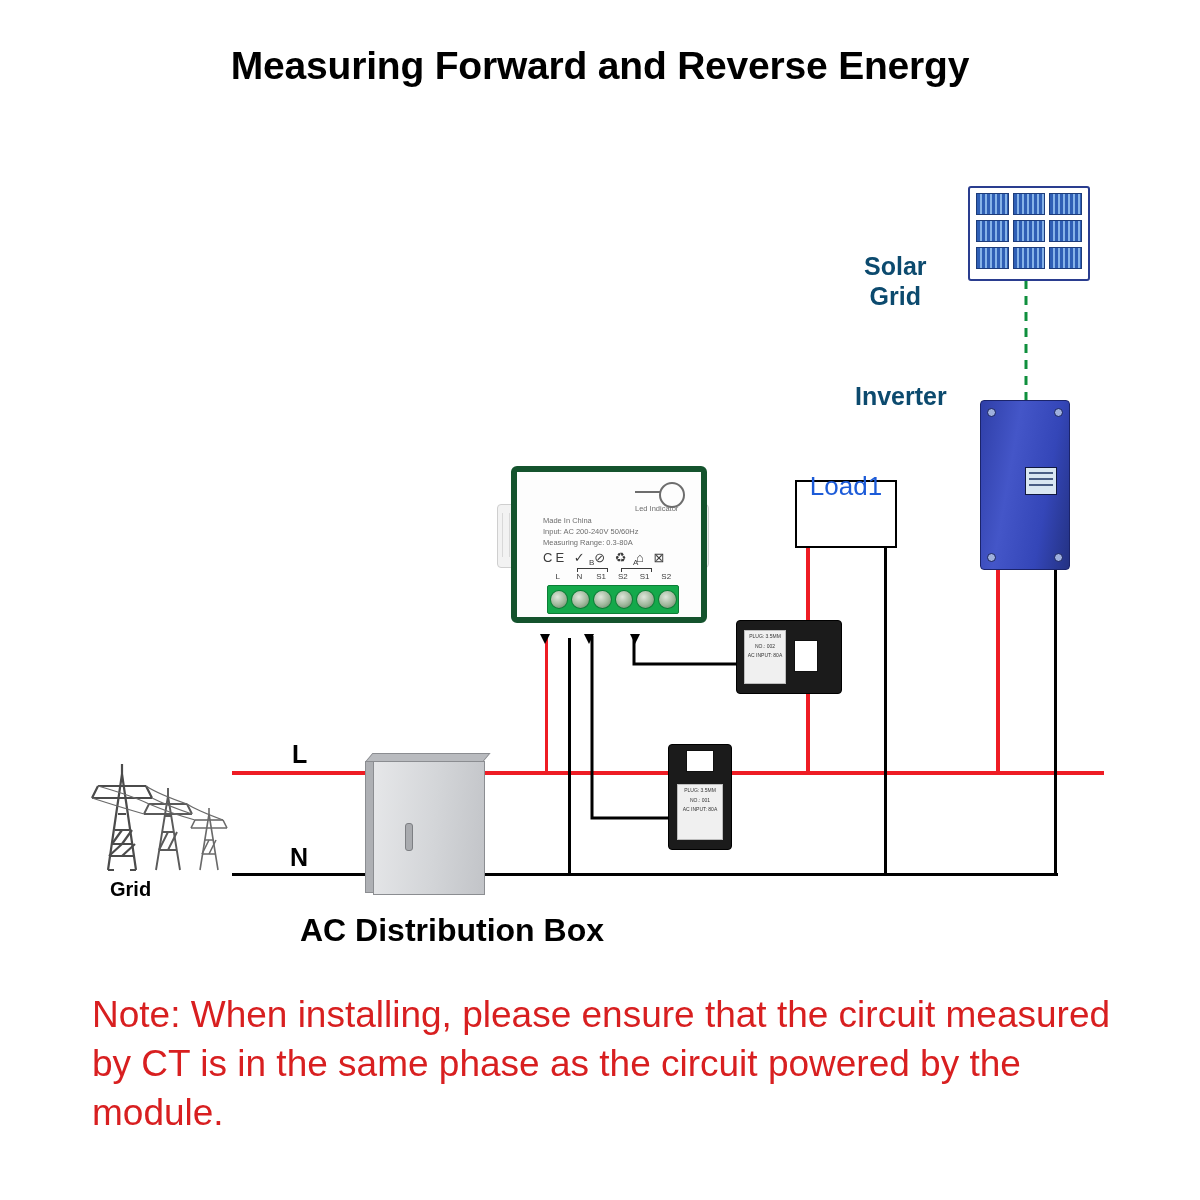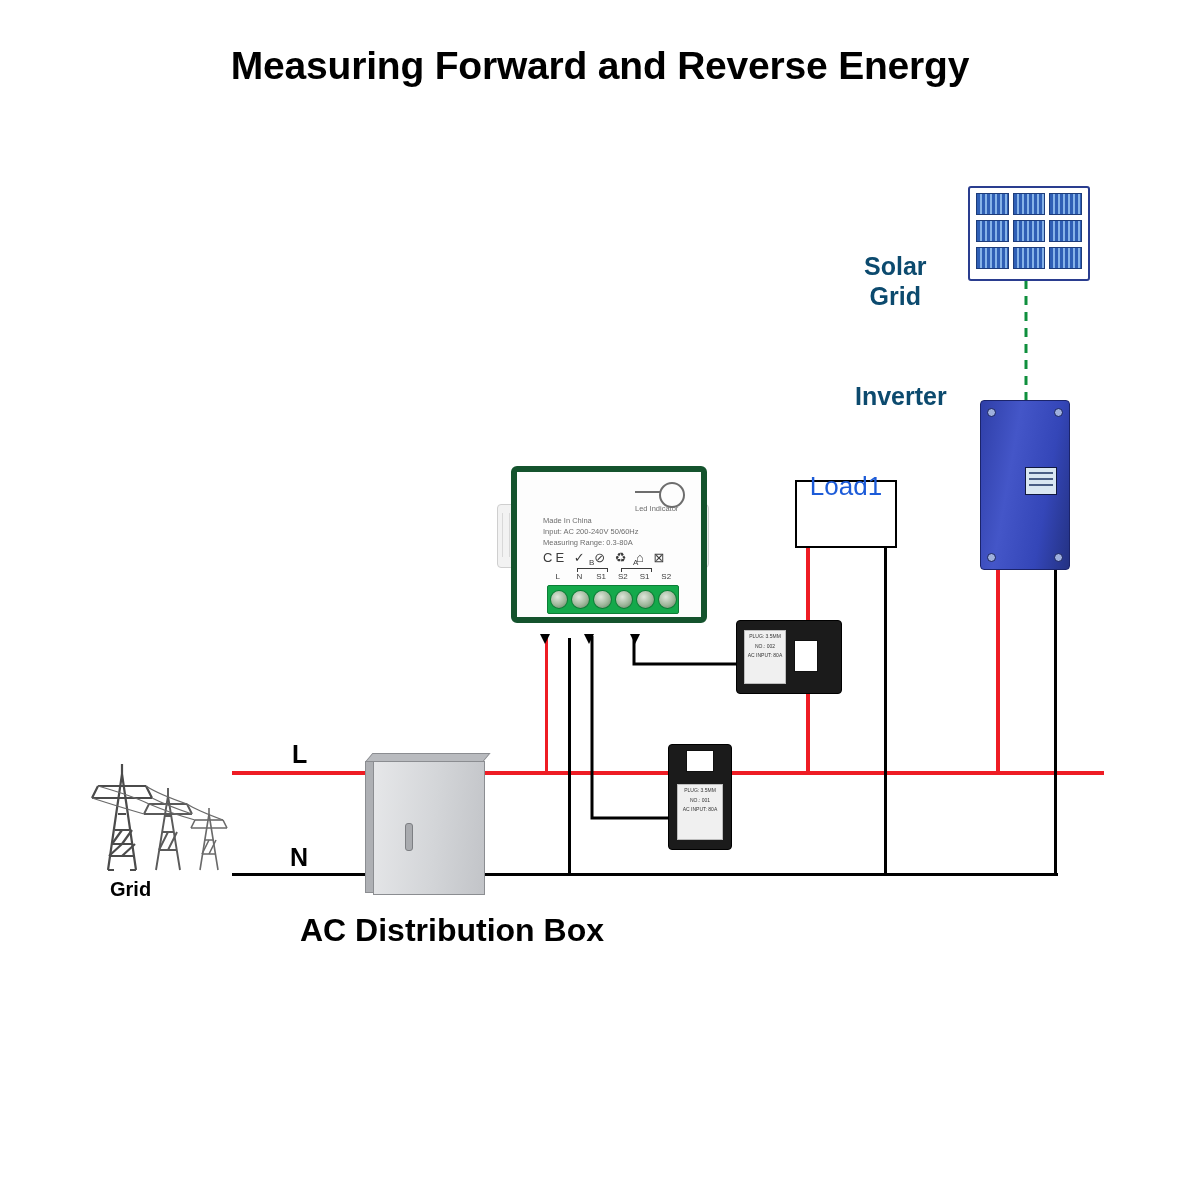--- a/index.html
+++ b/index.html
@@ -539,14 +539,15 @@
         <path d="M14,46 Q45,56 66,62"></path>
         <path d="M74,46 Q90,54 114,62"></path>
       </g>
     </svg>
   </div>
   <div class="lbl" id="label-grid">Grid</div>
 
   <div class="lbl" id="label-L">L</div>
   <div class="lbl" id="label-N">N</div>
 
+  <div id="note">Note: When installing, please ensure that the circuit measured by CT is in the same phase as the circuit powered by the module.</div>
 
 </div>
 
 </body></html>

